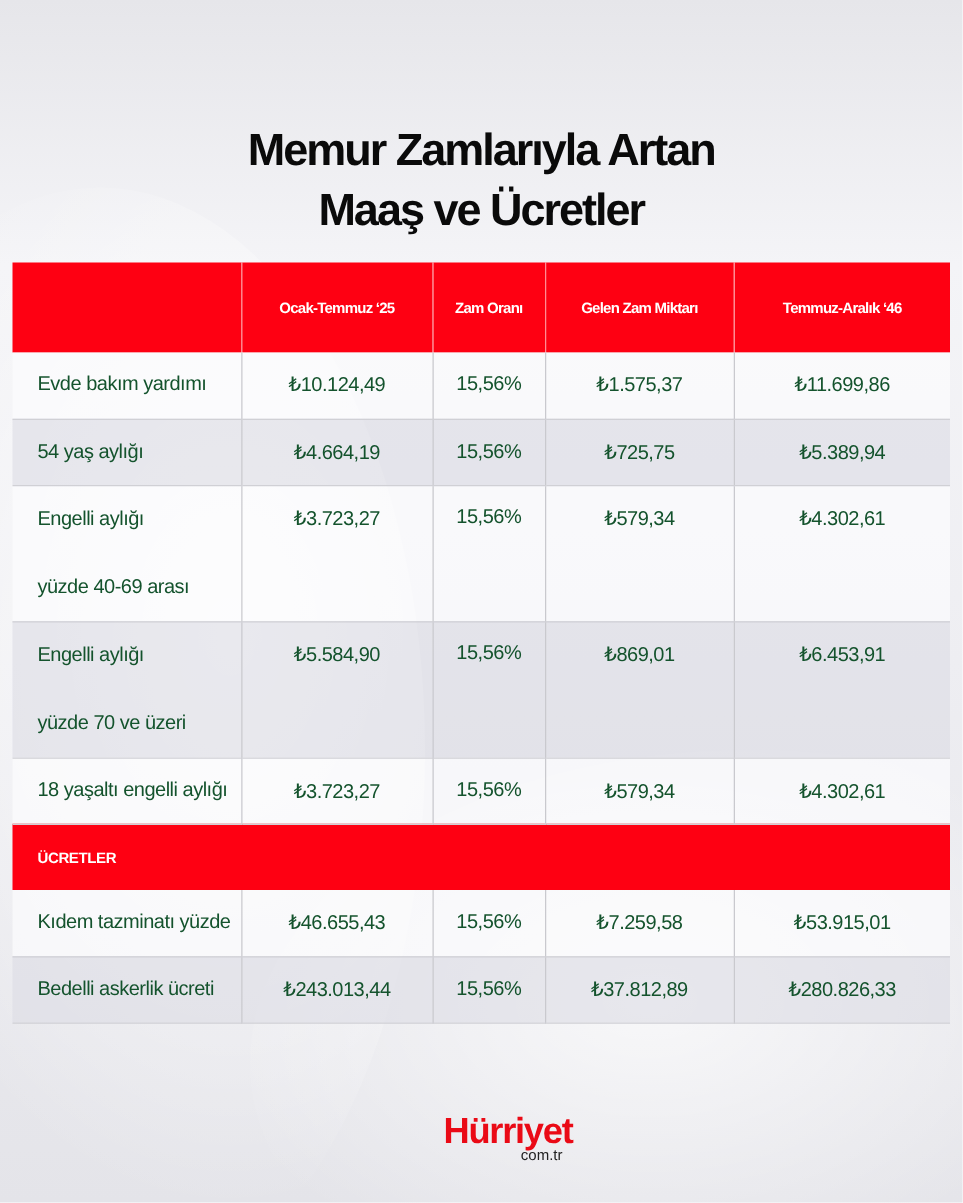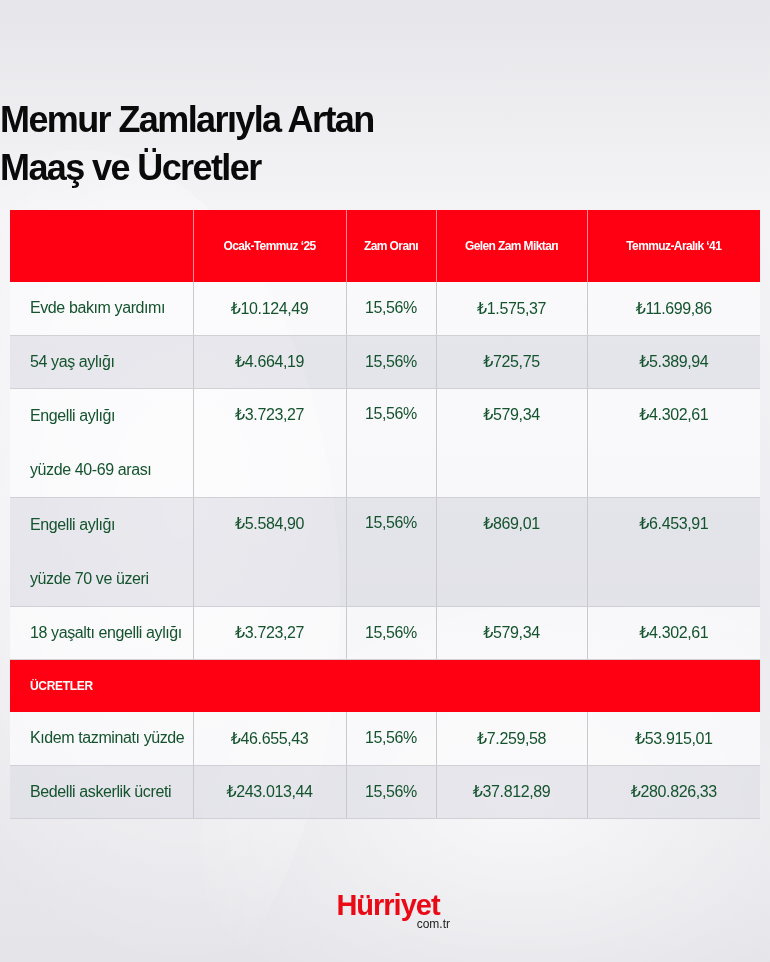--- a/index.html
+++ b/index.html
@@ -17,21 +17,21 @@
     pointer-events: none;
   }
   .bg-swoosh2 {
     position: absolute; left: 200px; top: 600px; width: 800px; height: 500px;
     border-radius: 50%;
     background: radial-gradient(ellipse at 40% 40%, rgba(255,255,255,0.7) 0%, rgba(255,255,255,0) 55%);
     pointer-events: none;
   }
   .title {
     position: absolute; left: 0; top: 96px; width: 770px;
-    text-align: left;
+    text-align: center;
     font-weight: 700; font-size: 36px; line-height: 48px;
     letter-spacing: -1.6px; color: #0a0a0a;
   }
   .title div { display: block; }
   .tbl {
     position: absolute; left: 10px; top: 210px; width: 750px;
     border-collapse: collapse; table-layout: fixed;
   }
   .tbl col.c0 { width: 183px; }
   .tbl col.c1 { width: 153px; }
@@ -59,21 +59,21 @@
   .tbl tr.section td {
     background: #fe0012; color: #fff; font-weight: 700; font-size: 12px;
     text-align: left; padding-left: 20px; height: 53px; border: none;
     letter-spacing: -0.3px;
   }
   .logo {
     position: absolute; left: 318px; top: 890px; width: 140px; text-align: right;
   }
   .logo .brand {
     display: block; color: #ea0a16; font-weight: 700; font-size: 29px;
-    letter-spacing: -1px; line-height: 30px; text-align: center;
+    letter-spacing: -1px; line-height: 30px; text-align: right;
   }
   .logo .sub {
     display: block; font-size: 12px; color: #222; line-height: 12px;
     margin-right: 8px; margin-top: -2px;
   }
 </style>
 </head>
 <body>
 
 <div class="bg-swoosh"></div>
@@ -91,21 +91,21 @@
       <col class="c2">
       <col class="c3">
       <col class="c4">
   </colgroup>
   <thead>
     <tr>
       <th></th>
       <th>Ocak-Temmuz ‘25</th>
       <th>Zam Oranı</th>
       <th>Gelen Zam Miktarı</th>
-      <th>Temmuz-Aralık ‘41</th>
+      <th>Temmuz-Aralık ‘46</th>
     </tr>
   </thead>
   <tbody>
     <tr class="plain">
       <td class="label">Evde bakım yardımı</td>
       <td>₺10.124,49</td>
       <td>15,56%</td>
       <td>₺1.575,37</td>
       <td>₺11.699,86</td>
     </tr>

